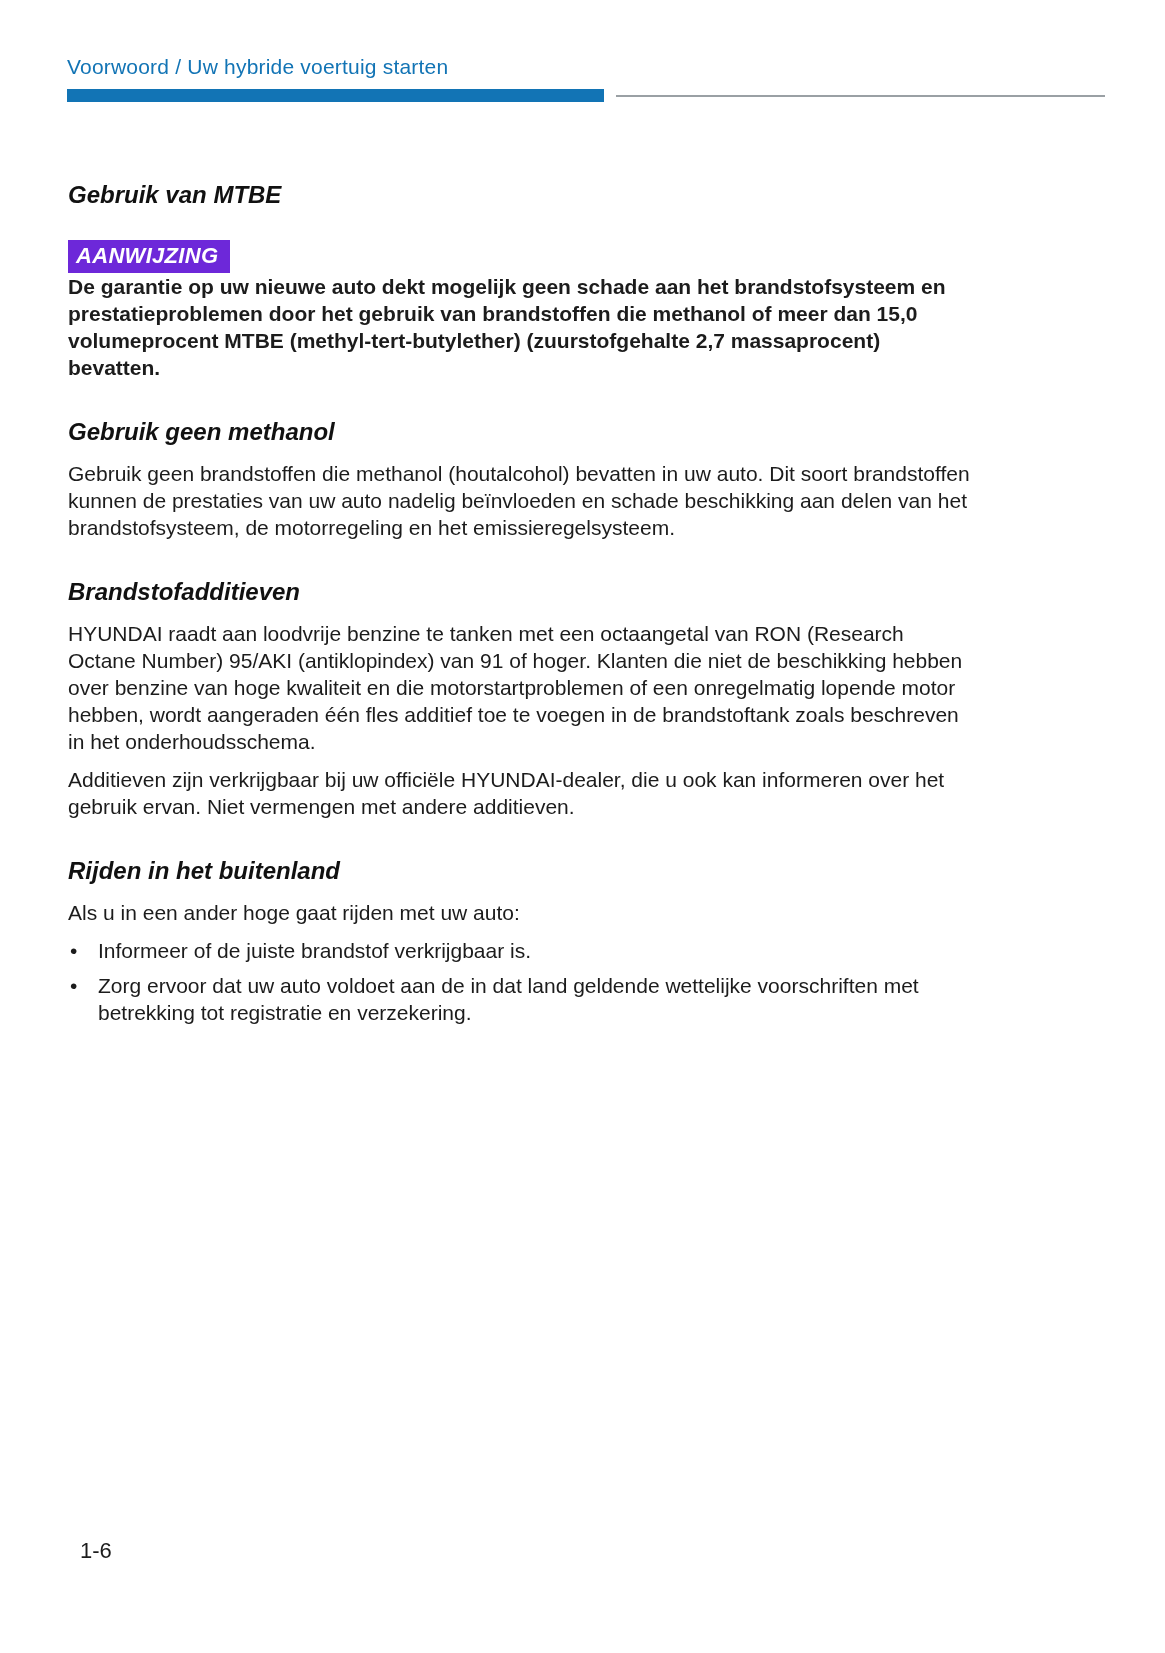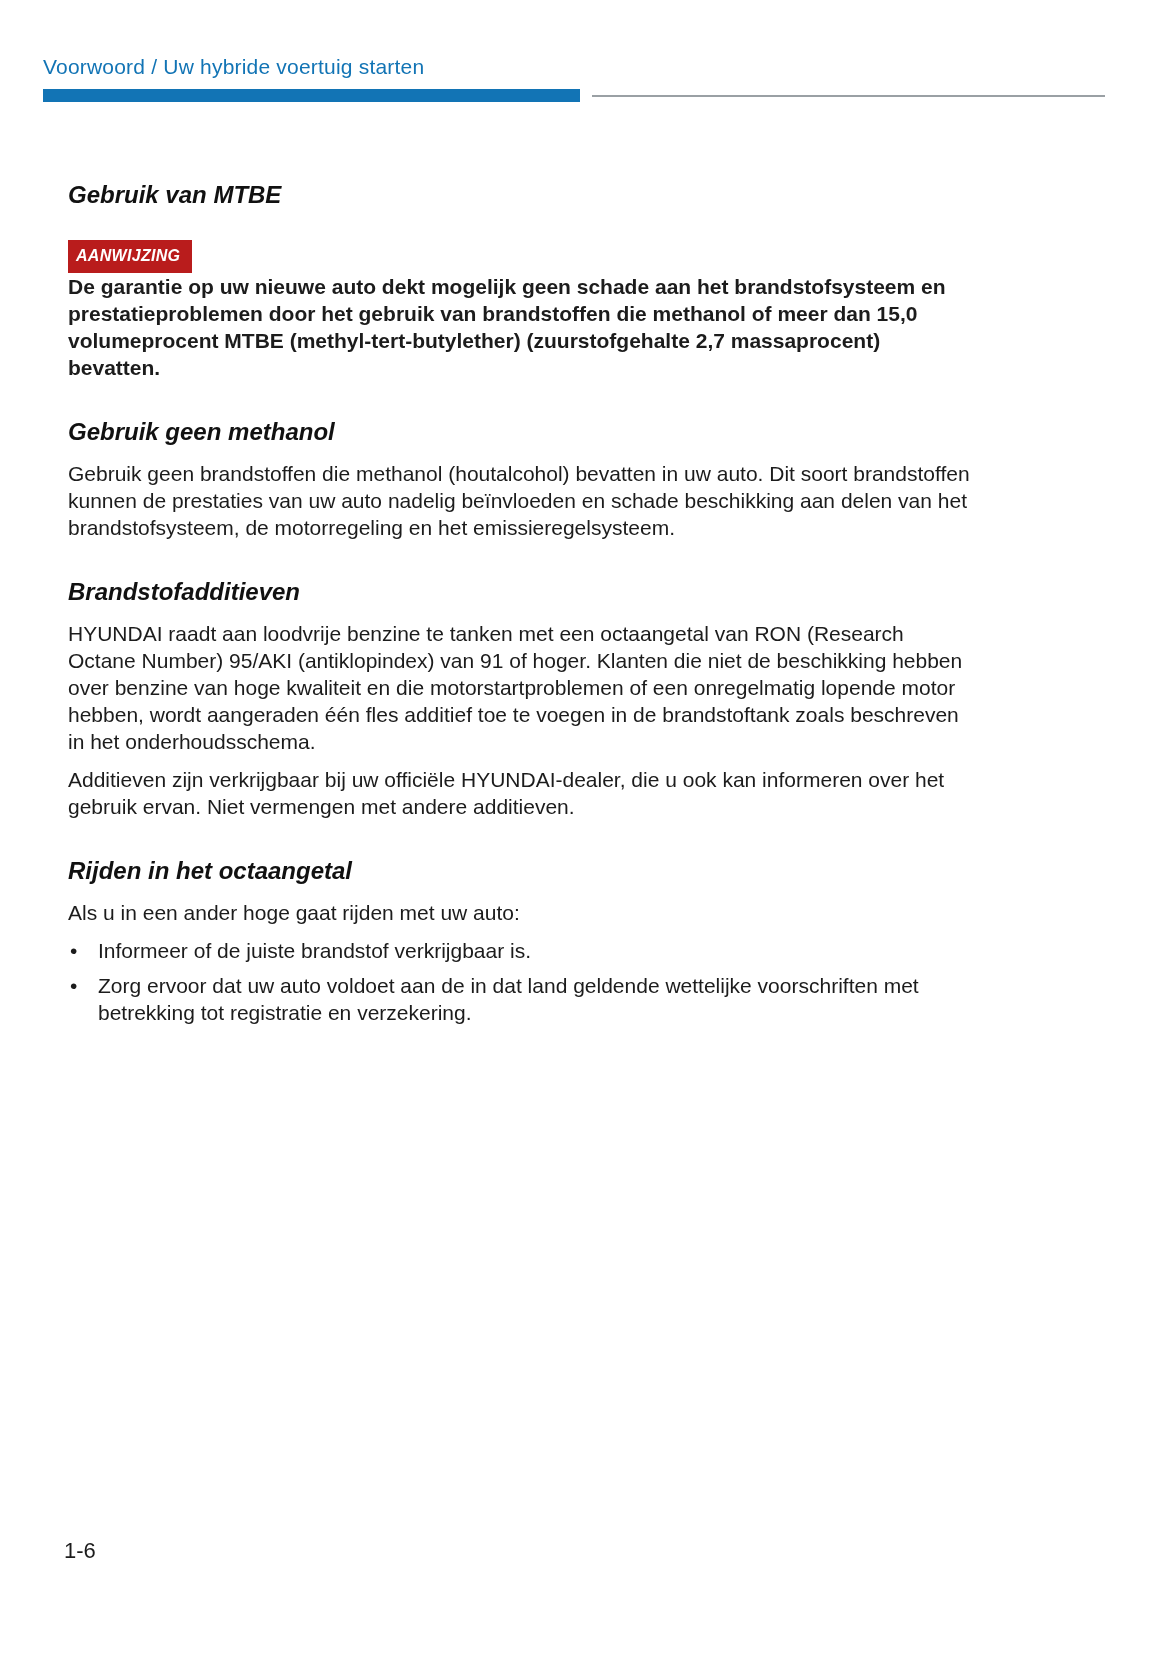--- a/index.html
+++ b/index.html
@@ -8,21 +8,21 @@
     position: relative;
     width: 1165px;
     height: 1653px;
     background: #ffffff;
     font-family: "Liberation Sans", sans-serif;
     color: #1c1c1c;
     overflow: hidden;
   }
 
   
-  .header { padding: 54px 60px 0 43px; }
+  .header { padding: 54px 60px 0 43px; margin-left: 24px; }
   .breadcrumb {
     color: #1274b5;
     font-size: 21px;
     line-height: 26px;
     letter-spacing: 0.2px;
   }
   .header-rule {
     display: flex;
     align-items: center;
     margin-top: 9px;
@@ -60,25 +60,25 @@
     font-size: 21px;
     line-height: 27px;
     margin: 0 0 11px 0;
     color: #1c1c1c;
   }
 
   
   .notice { margin: 30px 0 26px 0; }
   .notice-label {
     display: inline-block;
-    background: #b91c1c;
+    background: #6d28d9;
     color: #ffffff;
     font-weight: bold;
     font-style: italic;
-    font-size: 16px;
+    font-size: 22px;
     line-height: 24px;
     padding: 4px 12px 5px 8px;
     letter-spacing: 0.3px;
   }
   .notice-text {
     font-weight: bold;
     margin-top: 13px;
     margin-bottom: 0;
   }
 
@@ -99,21 +99,21 @@
     content: "\2022";
     position: absolute;
     left: 2px;
     top: 0;
     color: #1c1c1c;
   }
 
   
   .page-number {
     position: absolute;
-    left: 64px;
+    left: 80px;
     top: 1538px;
     font-size: 22px;
     color: #1c1c1c;
   }
 </style>
 </head>
 <body>
 
 <div class="page">
 
@@ -143,21 +143,21 @@
       <p class="body-text">Gebruik geen brandstoffen die methanol (houtalcohol) bevatten in uw auto. Dit soort brandstoffen kunnen de prestaties van uw auto nadelig beïnvloeden en schade beschikking aan delen van het brandstofsysteem, de motorregeling en het emissieregelsysteem.</p>
     </section>
 
     <section>
       <h2 class="section-title">Brandstofadditieven</h2>
       <p class="body-text">HYUNDAI raadt aan loodvrije benzine te tanken met een octaangetal van RON (Research Octane Number) 95/AKI (antiklopindex) van 91 of hoger. Klanten die niet de beschikking hebben over benzine van hoge kwaliteit en die motorstartproblemen of een onregelmatig lopende motor hebben, wordt aangeraden één fles additief toe te voegen in de brandstoftank zoals beschreven in het onderhoudsschema.</p>
       <p class="body-text">Additieven zijn verkrijgbaar bij uw officiële HYUNDAI-dealer, die u ook kan informeren over het gebruik ervan. Niet vermengen met andere additieven.</p>
     </section>
 
     <section>
-      <h2 class="section-title">Rijden in het octaangetal</h2>
+      <h2 class="section-title">Rijden in het buitenland</h2>
       <p class="body-text">Als u in een ander hoge gaat rijden met uw auto:</p>
       <ul class="bullet-list">
         <li>Informeer of de juiste brandstof verkrijgbaar is.</li>
         <li>Zorg ervoor dat uw auto voldoet aan de in dat land geldende wettelijke voorschriften met betrekking tot registratie en verzekering.</li>
       </ul>
     </section>
 
   </main>
 
   <div class="page-number">1-6</div>

